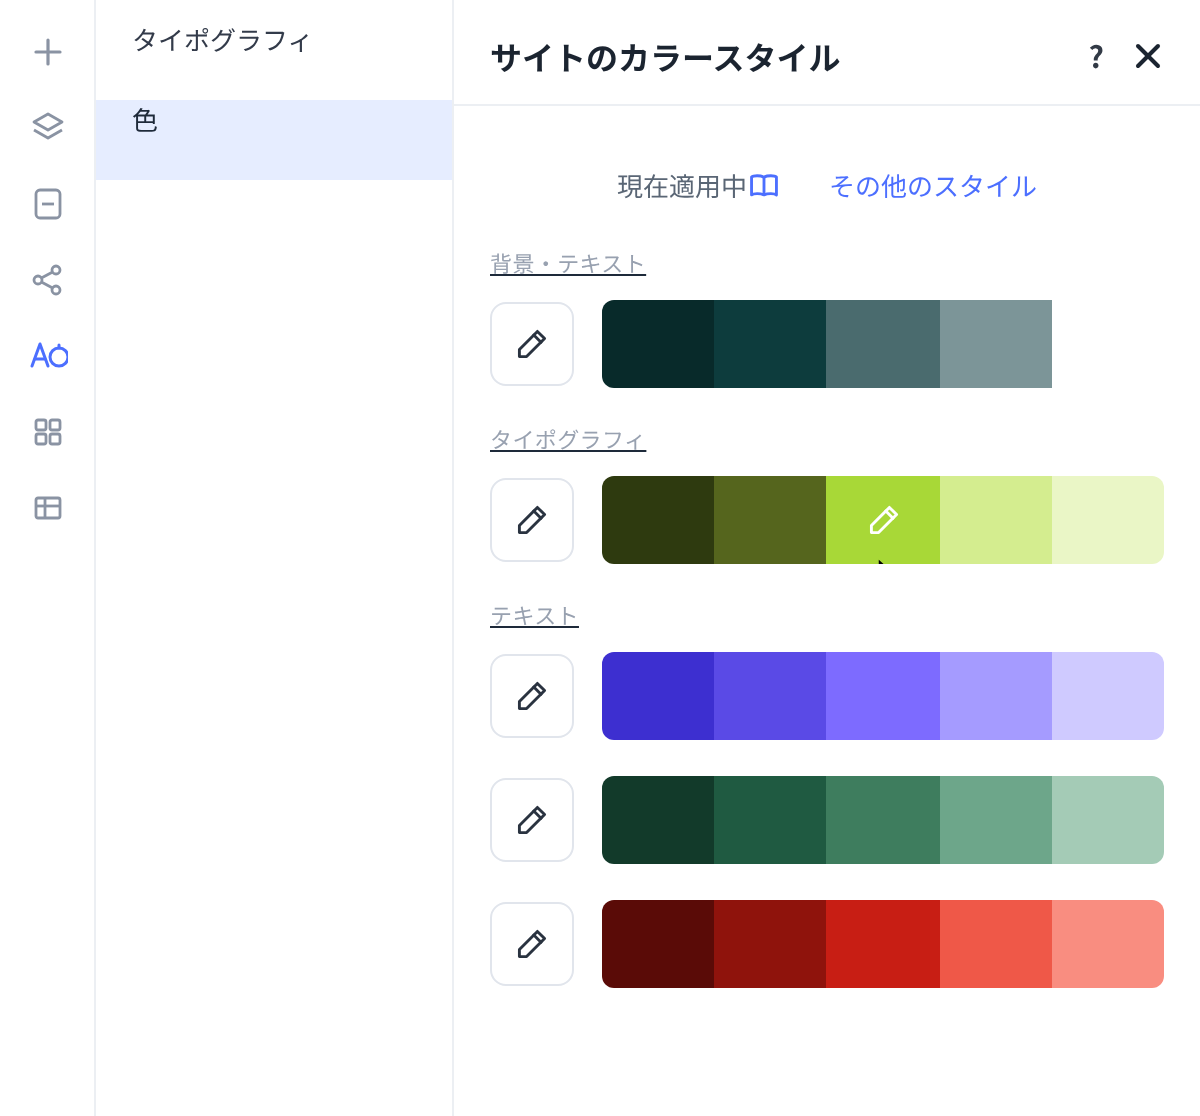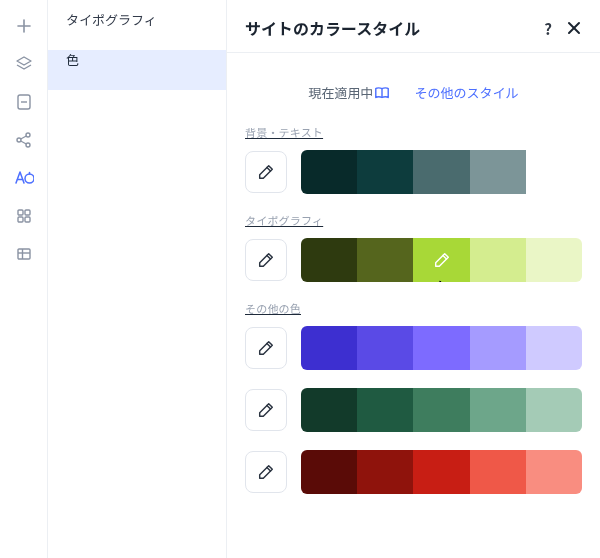--- a/index.html
+++ b/index.html
@@ -161,21 +161,21 @@
               <div class="cursor">
                 <svg width="22" height="22" viewBox="0 0 22 22">
                   <path d="M8 3 L8 13 L10.5 11 L12.5 15.5 L14.5 14.5 L12.5 10 L16 10 Z" fill="#fff" stroke="#000" stroke-width="1"></path>
                 </svg>
               </div>
             </div>
             <div class="swatch" style="background: rgb(212, 237, 143);"></div>
             <div class="swatch" style="background: rgb(234, 246, 198);"></div>
           </div>
         </div>
-        <div class="group-label">その他の色</div>
+        <div class="group-label">テキスト</div>
         <div class="palette-row">
           <div class="edit-btn">
             <svg width="18" height="18" viewBox="0 0 20 20" fill="none" stroke="currentColor" stroke-width="1.6" stroke-linecap="round" stroke-linejoin="round">
               <path d="M13 3 L17 7 L7 17 L3 17 L3 13 Z"></path>
               <line x1="11" y1="5" x2="15" y2="9"></line>
             </svg>
           </div>
           <div class="swatches">
             <div class="swatch" style="background: rgb(61, 47, 208);"></div>
             <div class="swatch" style="background: rgb(90, 74, 230);"></div>

